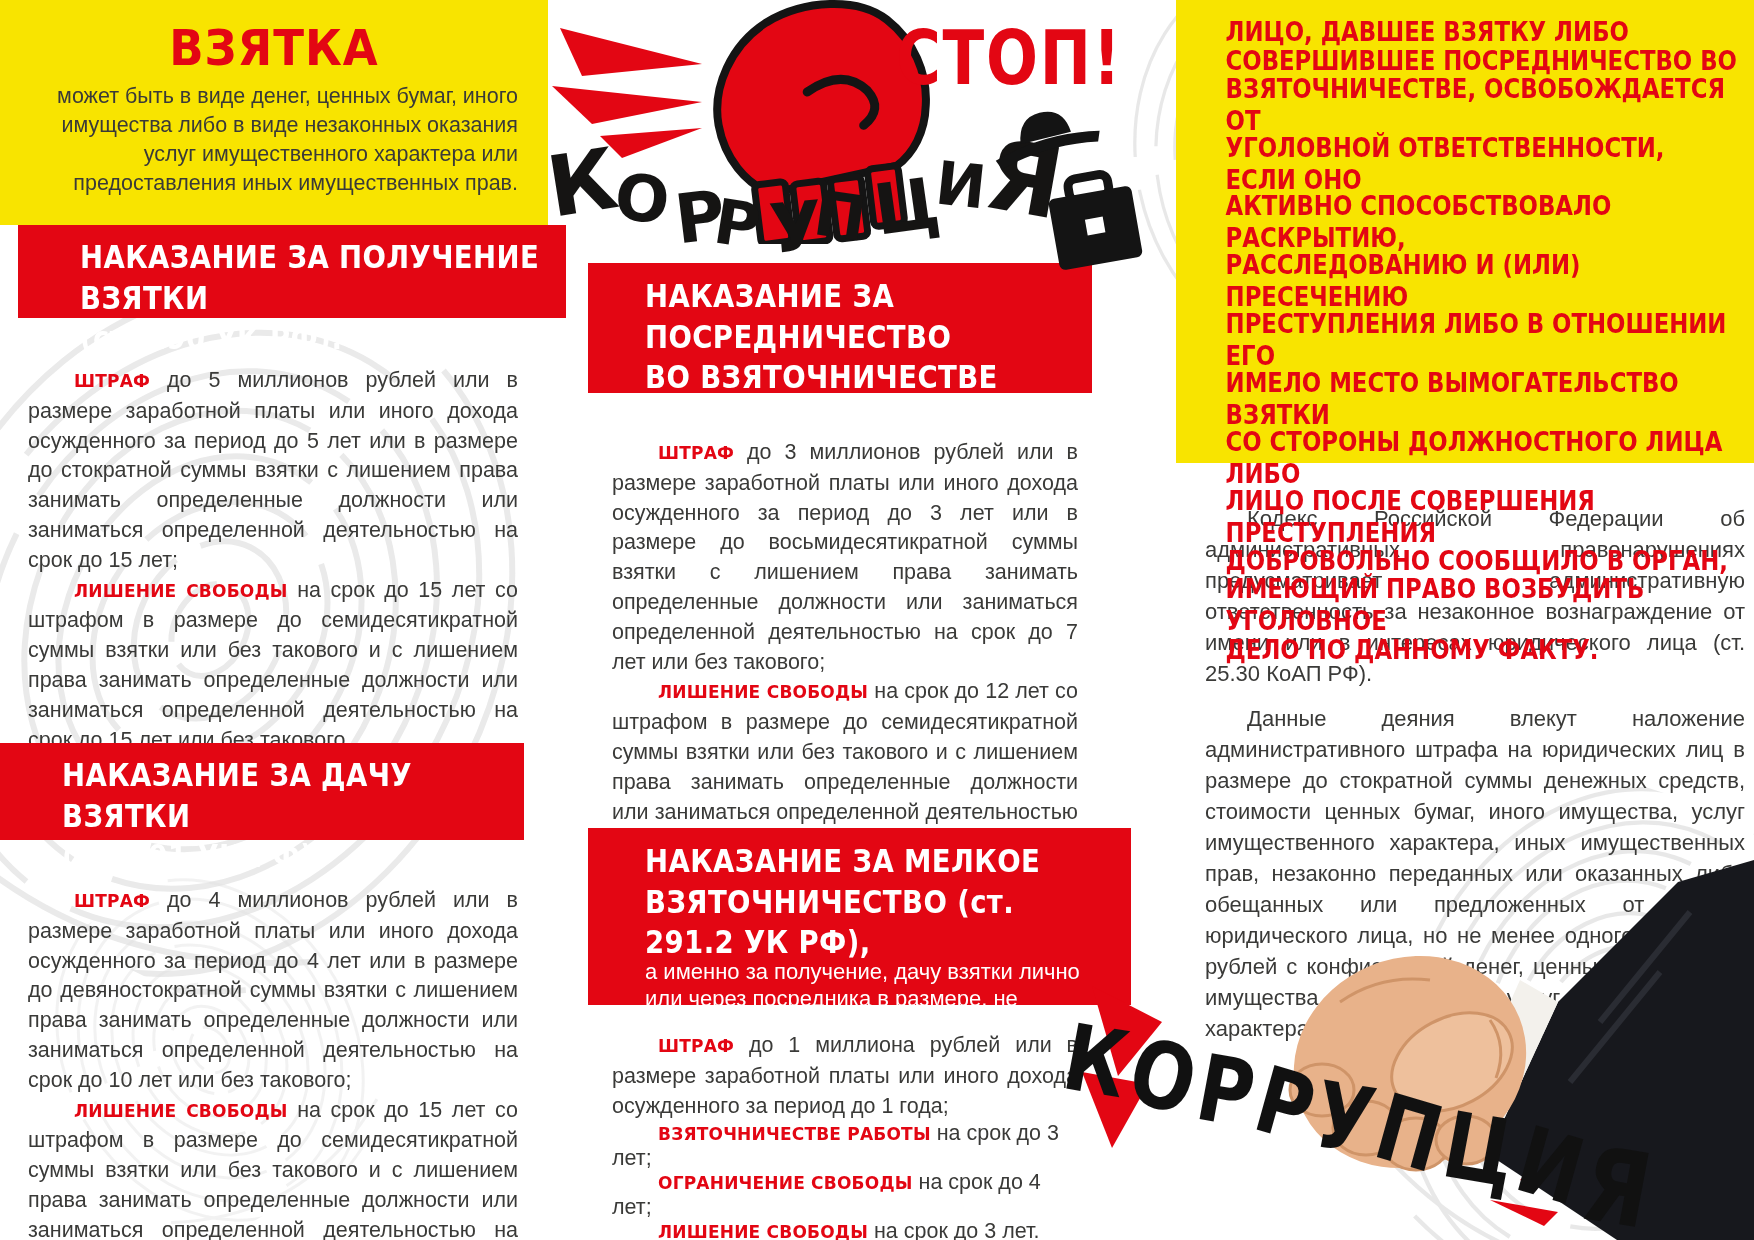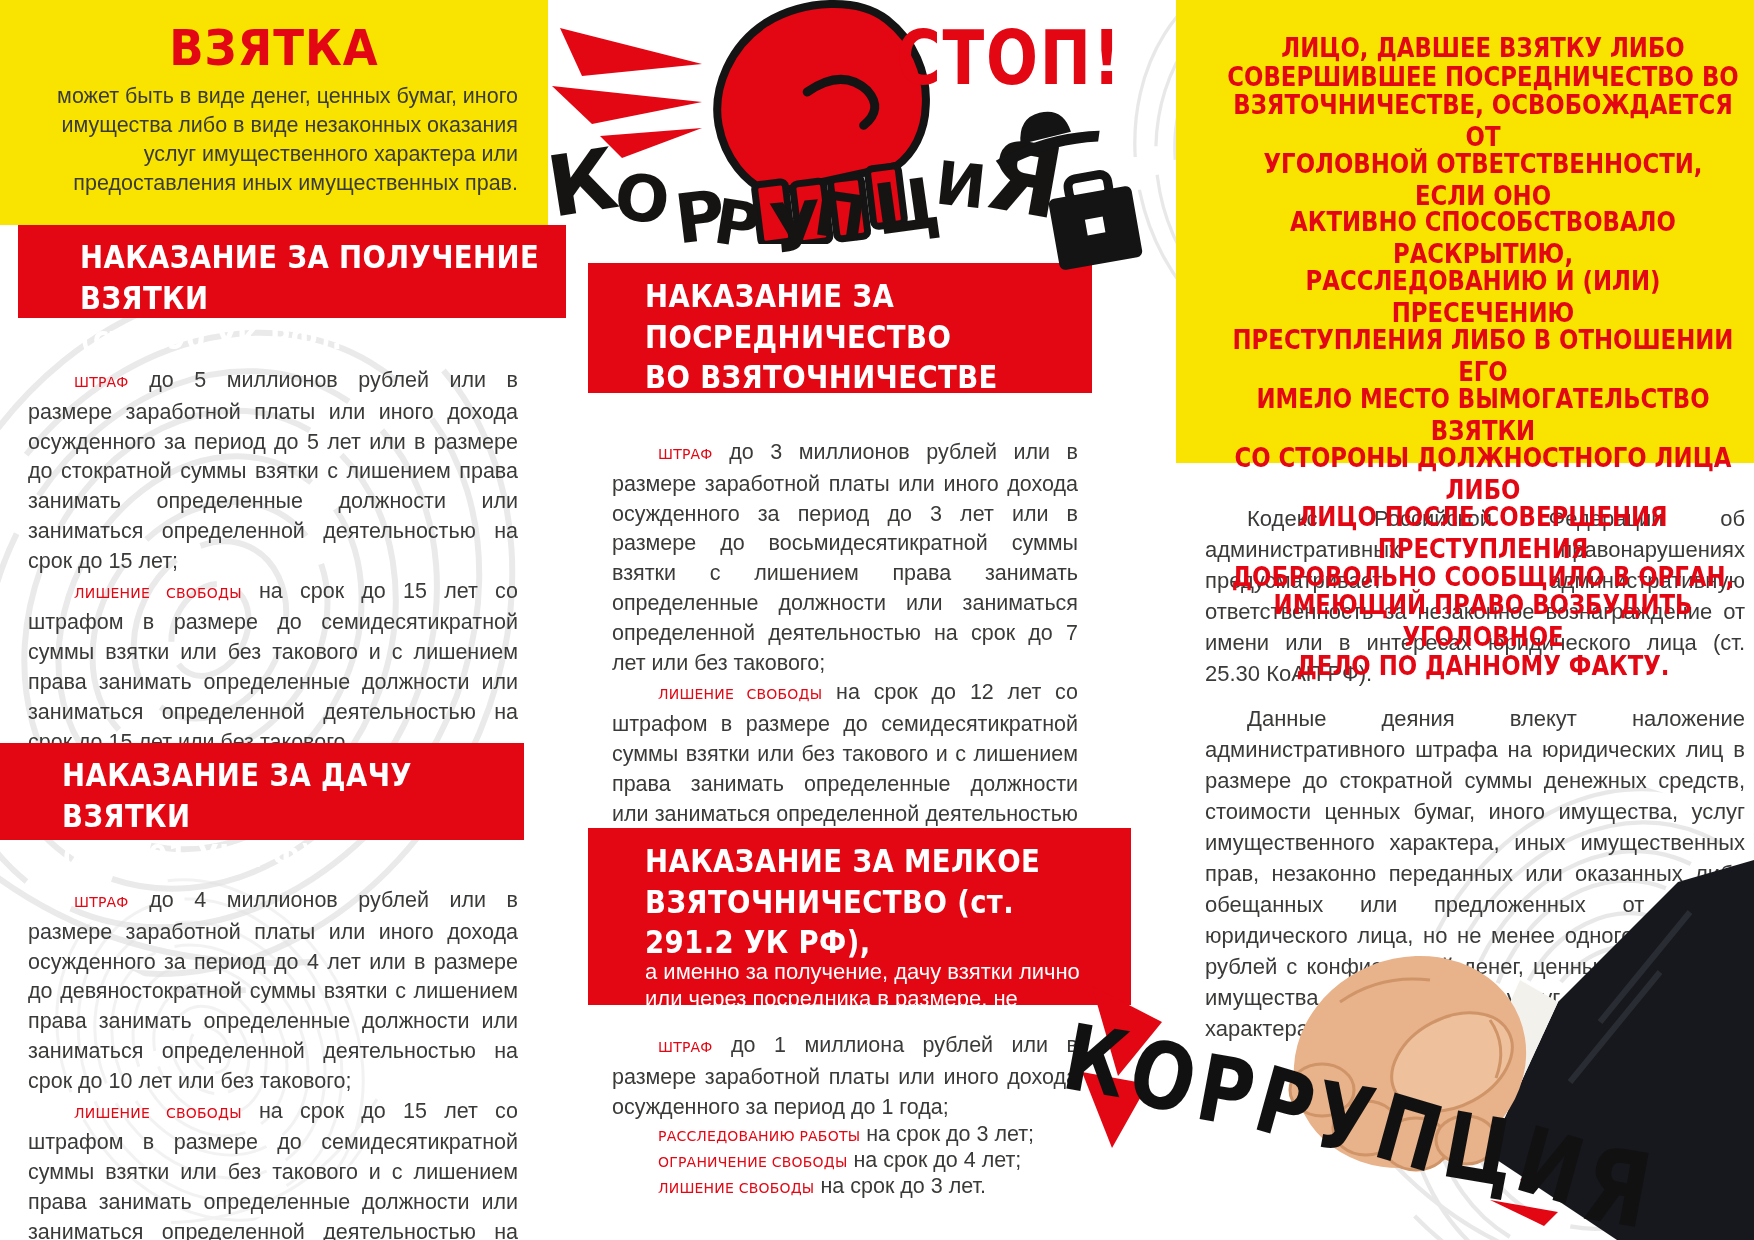--- a/index.html
+++ b/index.html
@@ -13,21 +13,21 @@
     position:relative;width:1754px;height:1240px;background:#ffffff;
     overflow:hidden;font-family:"Liberation Sans",sans-serif;
   }
   .abs{position:absolute;}
   
   .disp{font-family:"DejaVu Sans",sans-serif;font-weight:bold;}
   .h-disp{font-size:29px;line-height:37px;letter-spacing:.4px;transform:scale(.95,1.1);transform-origin:left top;}
   
   .body-text{font-size:21.5px;line-height:29.8px;text-align:justify;color:var(--ink);}
   .body-text p{margin:0;text-indent:46px;}
-  .lead{color:var(--red);font-family:"DejaVu Sans",sans-serif;font-weight:normal;font-size:14px;letter-spacing:.2px;}
+  .lead{color:var(--red);font-family:"DejaVu Sans",sans-serif;font-weight:bold;font-size:17px;letter-spacing:.2px;}
   .redblock{background:var(--red);color:#fff;z-index:2;}
   
   #intro{left:0;top:0;width:548px;height:225px;background:var(--yellow);z-index:2;}
   #intro-title{width:100%;text-align:center;margin-top:18px;font-size:46px;color:var(--red);letter-spacing:1px;transform:scale(.98,1.1);transform-origin:center top;}
   #intro-body{margin:10px 30px 0 30px;text-align:right;font-size:21.5px;line-height:29px;color:var(--ink);}
   
   #l-red1{left:18px;top:225px;width:548px;height:93px;}
   #l-red2{left:0;top:743px;width:524px;height:97px;}
   #l-red1 .h-disp,#l-red2 .h-disp{margin:12px 0 0 62px;}
   
@@ -37,21 +37,21 @@
   #c-red2 .h-disp{margin:13px 0 0 57px;}
   #c-sub{margin:6px 30px 0 57px;font-size:22px;line-height:27px;font-weight:normal;color:#fff;}
   
   #l-p1{left:28px;top:366px;width:490px;}
   #l-p2{left:28px;top:886px;width:490px;}
   #c-p1{left:612px;top:438px;width:466px;}
   #c-p2{left:612px;top:1031px;width:466px;}
   .item{text-align:left !important;line-height:24px !important;}
   
   #r-yellow{left:1176px;top:0;width:578px;height:463px;background:var(--yellow);z-index:2;}
-  #r-notice{margin-top:34px;text-align:center;color:var(--red);padding-left:36px;}
+  #r-notice{margin-top:18px;color:var(--red);padding-left:36px;}
   #r-notice div{font-size:24px;line-height:29.4px;transform:scale(.95,1.08);}
   #r-p1{left:1205px;top:503px;width:540px;font-size:22px;line-height:31px;}
   #r-p2{left:1205px;top:703px;width:540px;font-size:22px;line-height:31px;}
   #r-p1 p,#r-p2 p{text-indent:42px;}
   
   #stop-label{left:896px;top:14px;font-size:72px;color:var(--red);letter-spacing:2px;transform:scale(.85,1.05);transform-origin:left top;z-index:4;}
   #logo-word{left:548px;top:126px;width:540px;display:flex;z-index:4;color:var(--black);}
   #logo-word span{display:inline-block;font-family:"DejaVu Sans",sans-serif;font-weight:bold;}
   #logo-word span:nth-child(1){font-size:84px;transform:rotate(-9deg) translateY(8px);}
   #logo-word span:nth-child(2){font-size:64px;transform:rotate(7deg) translateY(36px);}
@@ -196,21 +196,21 @@
   <div id="c-red2" class="abs redblock">
     <div class="disp h-disp">
       <div>НАКАЗАНИЕ ЗА МЕЛКОЕ</div>
       <div>ВЗЯТОЧНИЧЕСТВО (ст. 291.2 УК РФ),</div>
     </div>
     <div id="c-sub">а именно за получение, дачу взятки лично или через посредника в размере, не превышающем 10 тысяч рублей:</div>
   </div>
 
   <div id="c-p2" class="abs body-text">
     <p><span class="lead">ШТРАФ</span><span> до 1 миллиона рублей или в размере заработной платы или иного дохода осужденного за период до 1 года;</span></p>
-    <p class="item"><span class="lead">РАССЛЕДОВАНИЮ РАБОТЫ</span><span> на срок до 3 лет;</span></p>
+    <p class="item"><span class="lead">ВЗЯТОЧНИЧЕСТВЕ РАБОТЫ</span><span> на срок до 3 лет;</span></p>
     <p class="item"><span class="lead">ОГРАНИЧЕНИЕ СВОБОДЫ</span><span> на срок до 4 лет;</span></p>
     <p class="item"><span class="lead">ЛИШЕНИЕ СВОБОДЫ</span><span> на срок до 3 лет.</span></p>
   </div>
 
   <div id="r-yellow" class="abs">
     <div id="r-notice" class="disp">
       <div>ЛИЦО, ДАВШЕЕ ВЗЯТКУ ЛИБО</div>
       <div>СОВЕРШИВШЕЕ ПОСРЕДНИЧЕСТВО ВО</div>
       <div>ВЗЯТОЧНИЧЕСТВЕ, ОСВОБОЖДАЕТСЯ ОТ</div>
       <div>УГОЛОВНОЙ ОТВЕТСТВЕННОСТИ, ЕСЛИ ОНО</div>

